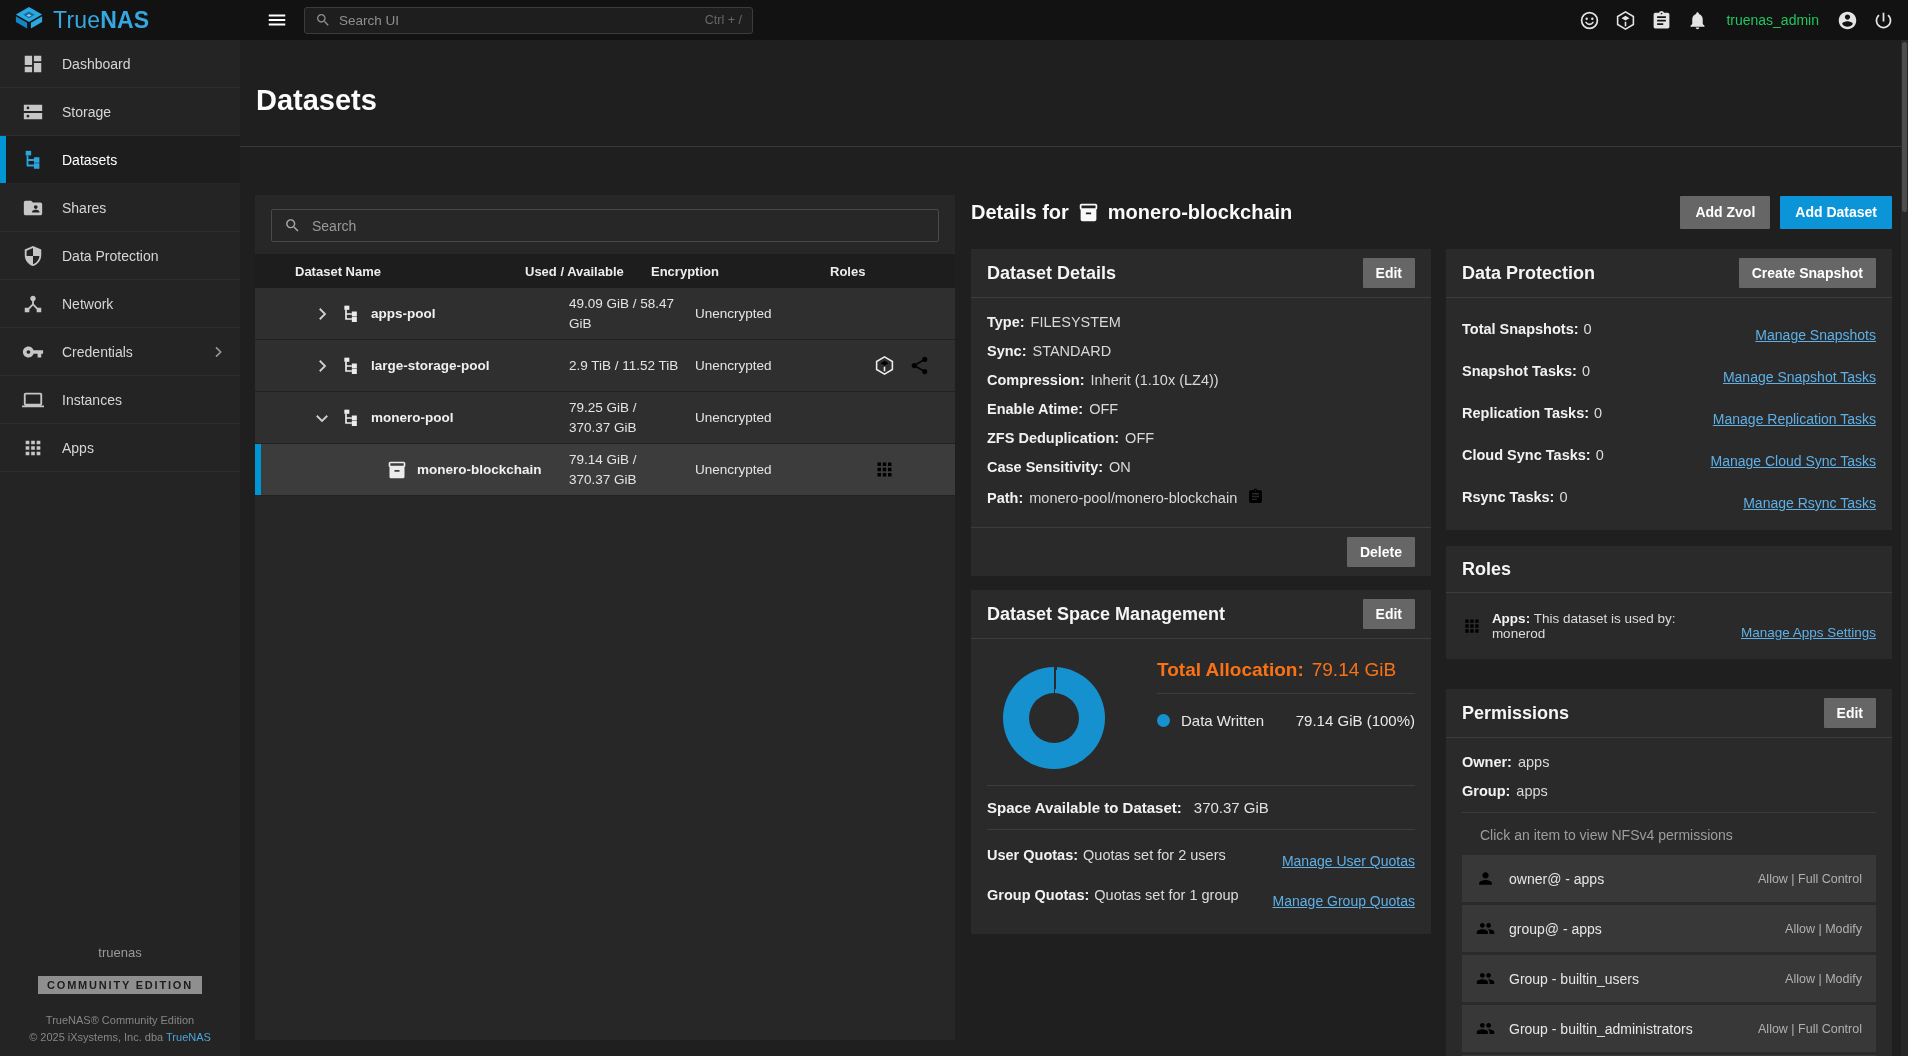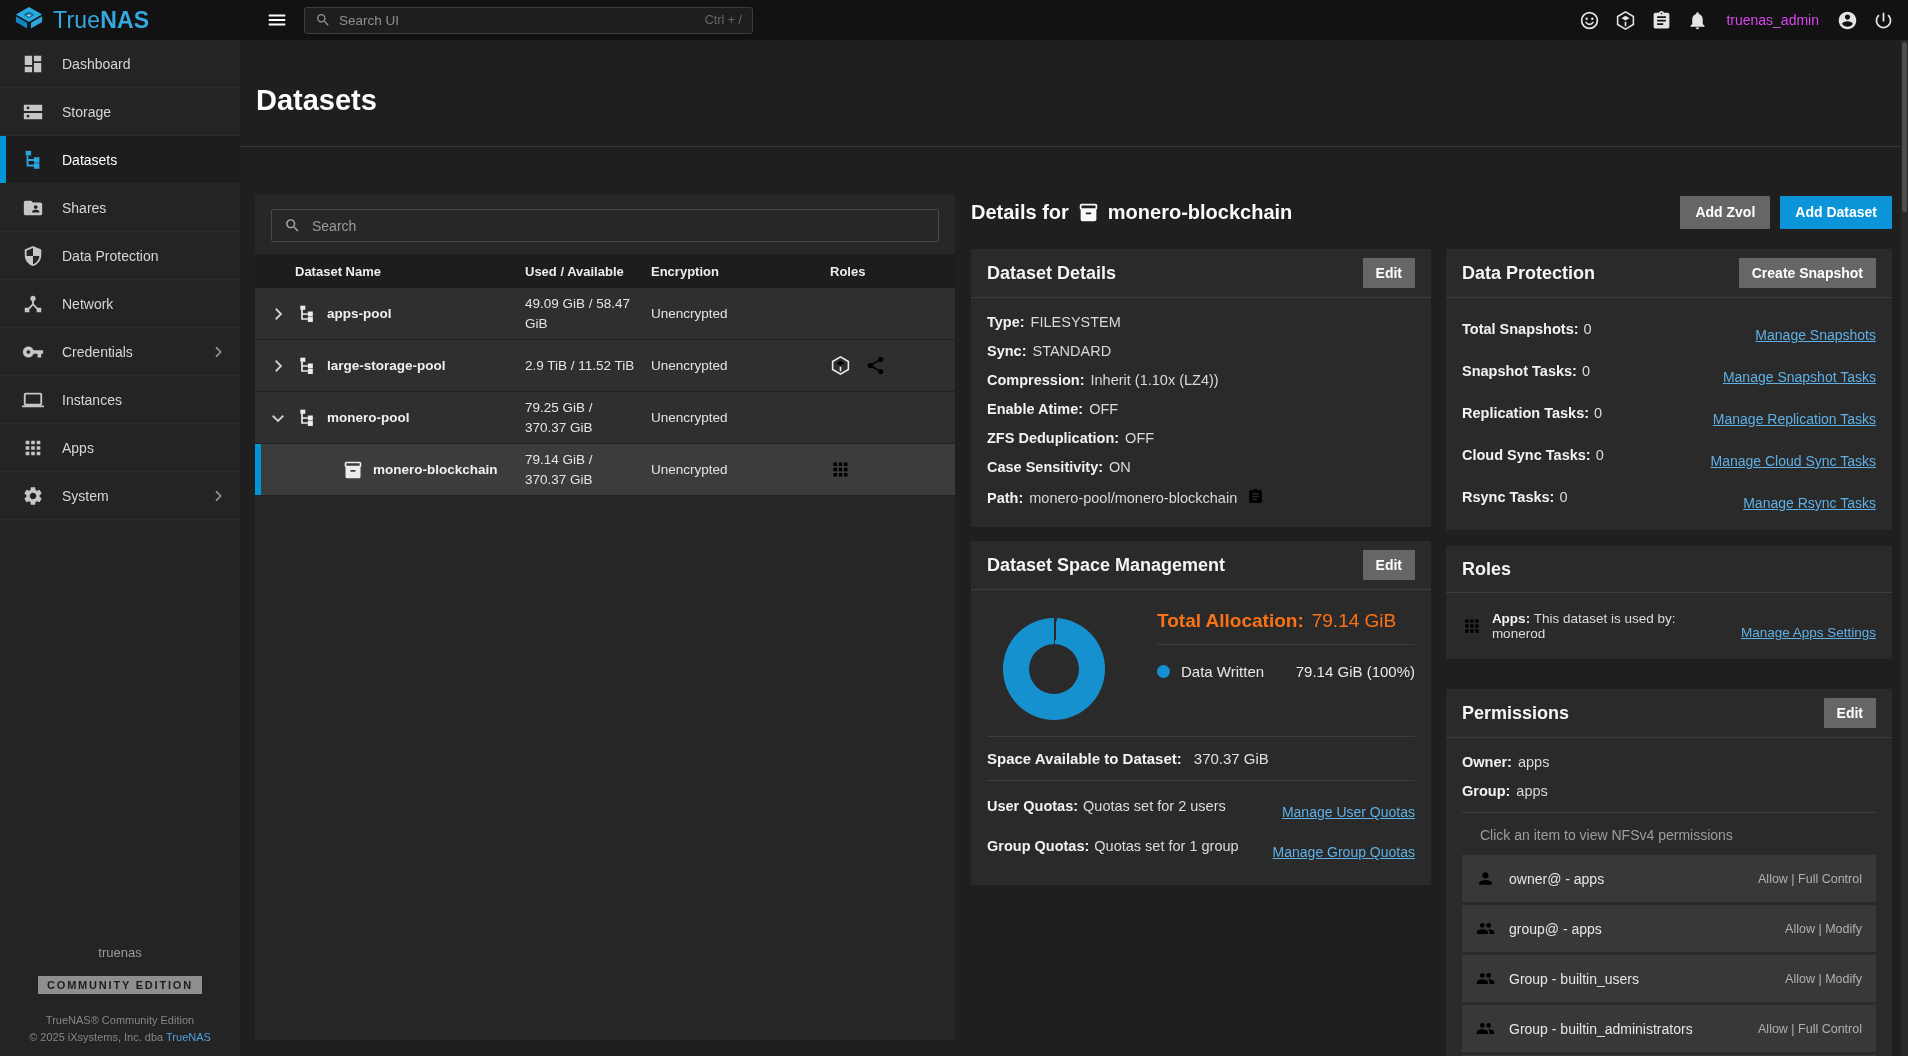--- a/index.html
+++ b/index.html
@@ -23,21 +23,21 @@
   .search-wrap { margin-left:16px; width:449px; height:27px; background:#1e1e1e;
                  border:1px solid #3c3c3c; border-radius:3px; display:flex; align-items:center;
                  padding:0 10px; gap:8px; color:#8f8f8f; }
   .search-wrap svg { width:16px; height:16px; }
   .search-wrap input { flex:1; background:transparent; border:none; outline:none;
                        color:#cfcfcf; font-size:13.5px; font-family:inherit; }
   .search-wrap input::placeholder { color:#8f8f8f; }
   .search-hint { color:#686868; font-size:12.5px; }
   .topbar-right { margin-left:auto; display:flex; align-items:center; gap:15px; padding-right:14px; color:#e4e4e4; }
   .topbar-right svg.ic { width:21px; height:21px; cursor:pointer; }
-  .username { font-size:14px; color:#d946ef; margin:4px 3px; }
+  .username { font-size:14px; color:#22c55e; margin:4px 3px; }
 
   
   .sidebar { position:absolute; top:40px; left:0; width:240px; bottom:0; background:#242424; z-index:20; }
   .nav-item { height:48px; display:flex; align-items:center; position:relative;
               border-bottom:1px solid rgba(255,255,255,0.045); cursor:pointer; }
   .nav-icon { margin-left:22px; margin-right:18px; color:#c6c6c6; display:flex; }
   .nav-icon svg { width:22px; height:22px; }
   .nav-label { font-size:14px; color:#d6d6d6; }
   .nav-chevron { margin-left:auto; margin-right:14px; color:#9a9a9a; display:flex; }
   .nav-chevron svg { width:16px; height:16px; }
@@ -64,21 +64,21 @@
   .tree-search svg { width:17px; height:17px; }
   .tree-search input { flex:1; background:transparent; border:none; outline:none; color:#d5d5d5;
                        font-size:14px; font-family:inherit; }
   .tree-search input::placeholder { color:#9a9a9a; }
   .tgrid { display:grid; grid-template-columns:270px 120px 165px 145px; align-items:center; }
   .thead { height:34px; background:#1d1d1d; font-weight:bold; font-size:13px; color:#ededed; }
   .th-name { padding-left:40px; }
   .th-enc { padding-left:6px; }
   .th-roles { padding-left:20px; }
   .trow { height:52px; background:#2f2f2f; border-bottom:1px solid #222222; position:relative;
-          font-size:13.5px; cursor:pointer; }
+          font-size:13.5px; cursor:pointer;padding-left:44px; }
   .trow.selected { background:#3c3c3c; }
   .trow.selected::before { content:''; position:absolute; left:0; top:0; bottom:0; width:6px; background:#0095d5; }
   .cell-name { display:flex; align-items:center; gap:10px; padding-left:14px; font-weight:bold; color:#f0f0f0; }
   .row-chev { color:#d0d0d0; display:flex; width:18px; flex:none; }
   .row-chev svg { width:18px; height:18px; }
   .row-indent { width:64px; flex:none; }
   .tree-ic { color:#ececec; }
   .cell-used { font-size:13.5px; color:#e4e4e4; line-height:1.45; }
   .cell-enc { padding-left:6px; color:#e4e4e4; }
   .cell-roles { display:flex; align-items:center; gap:14px; padding-left:20px; color:#ececec; }
@@ -363,33 +363,20 @@
     <span class="nav-label">Instances</span>
   </div>
   <div class="nav-item">
     <span class="nav-icon">
         <svg class="ic">
           <use href="#i-apps"></use>
         </svg>
       </span>
     <span class="nav-label">Apps</span>
   </div>
-  <div class="nav-item">
-    <span class="nav-icon">
-        <svg class="ic">
-          <use href="#i-gear"></use>
-        </svg>
-      </span>
-    <span class="nav-label">System</span>
-    <span class="nav-chevron">
-        <svg class="ic">
-          <use href="#i-chev-r"></use>
-        </svg>
-      </span>
-  </div>
 
   <div class="sidebar-footer">
     <div class="hostname">truenas</div>
     <div><span class="edition-badge">COMMUNITY EDITION</span></div>
     <div class="foot-line">TrueNAS® Community Edition</div>
     <div class="foot-line"><span>© 2025 iXsystems, Inc. dba</span> <a class="foot-link">TrueNAS</a></div>
   </div>
 </div>
 
 <div class="content">
@@ -547,20 +534,23 @@
                 <b>Case Sensitivity:</b>
                 <span>ON</span>
               </div>
             <div class="kv">
                 <b>Path:</b>
                 <span>monero-pool/monero-blockchain</span>
               <span class="copy-ic"><svg>
                     <use href="#i-clipboard"></use>
                   </svg></span>
             </div>
+          </div>
+          <div class="dd-footer">
+            <button class="btn btn-gray btn-sm">Delete</button>
           </div>
         </div>
 
         <div class="card" style="margin-top:14px;">
           <div class="card-h">
             <h3>Dataset Space Management</h3>
             <button class="btn btn-gray btn-sm">Edit</button>
           </div>
           <div class="space-top">
             <div class="donut"></div>

